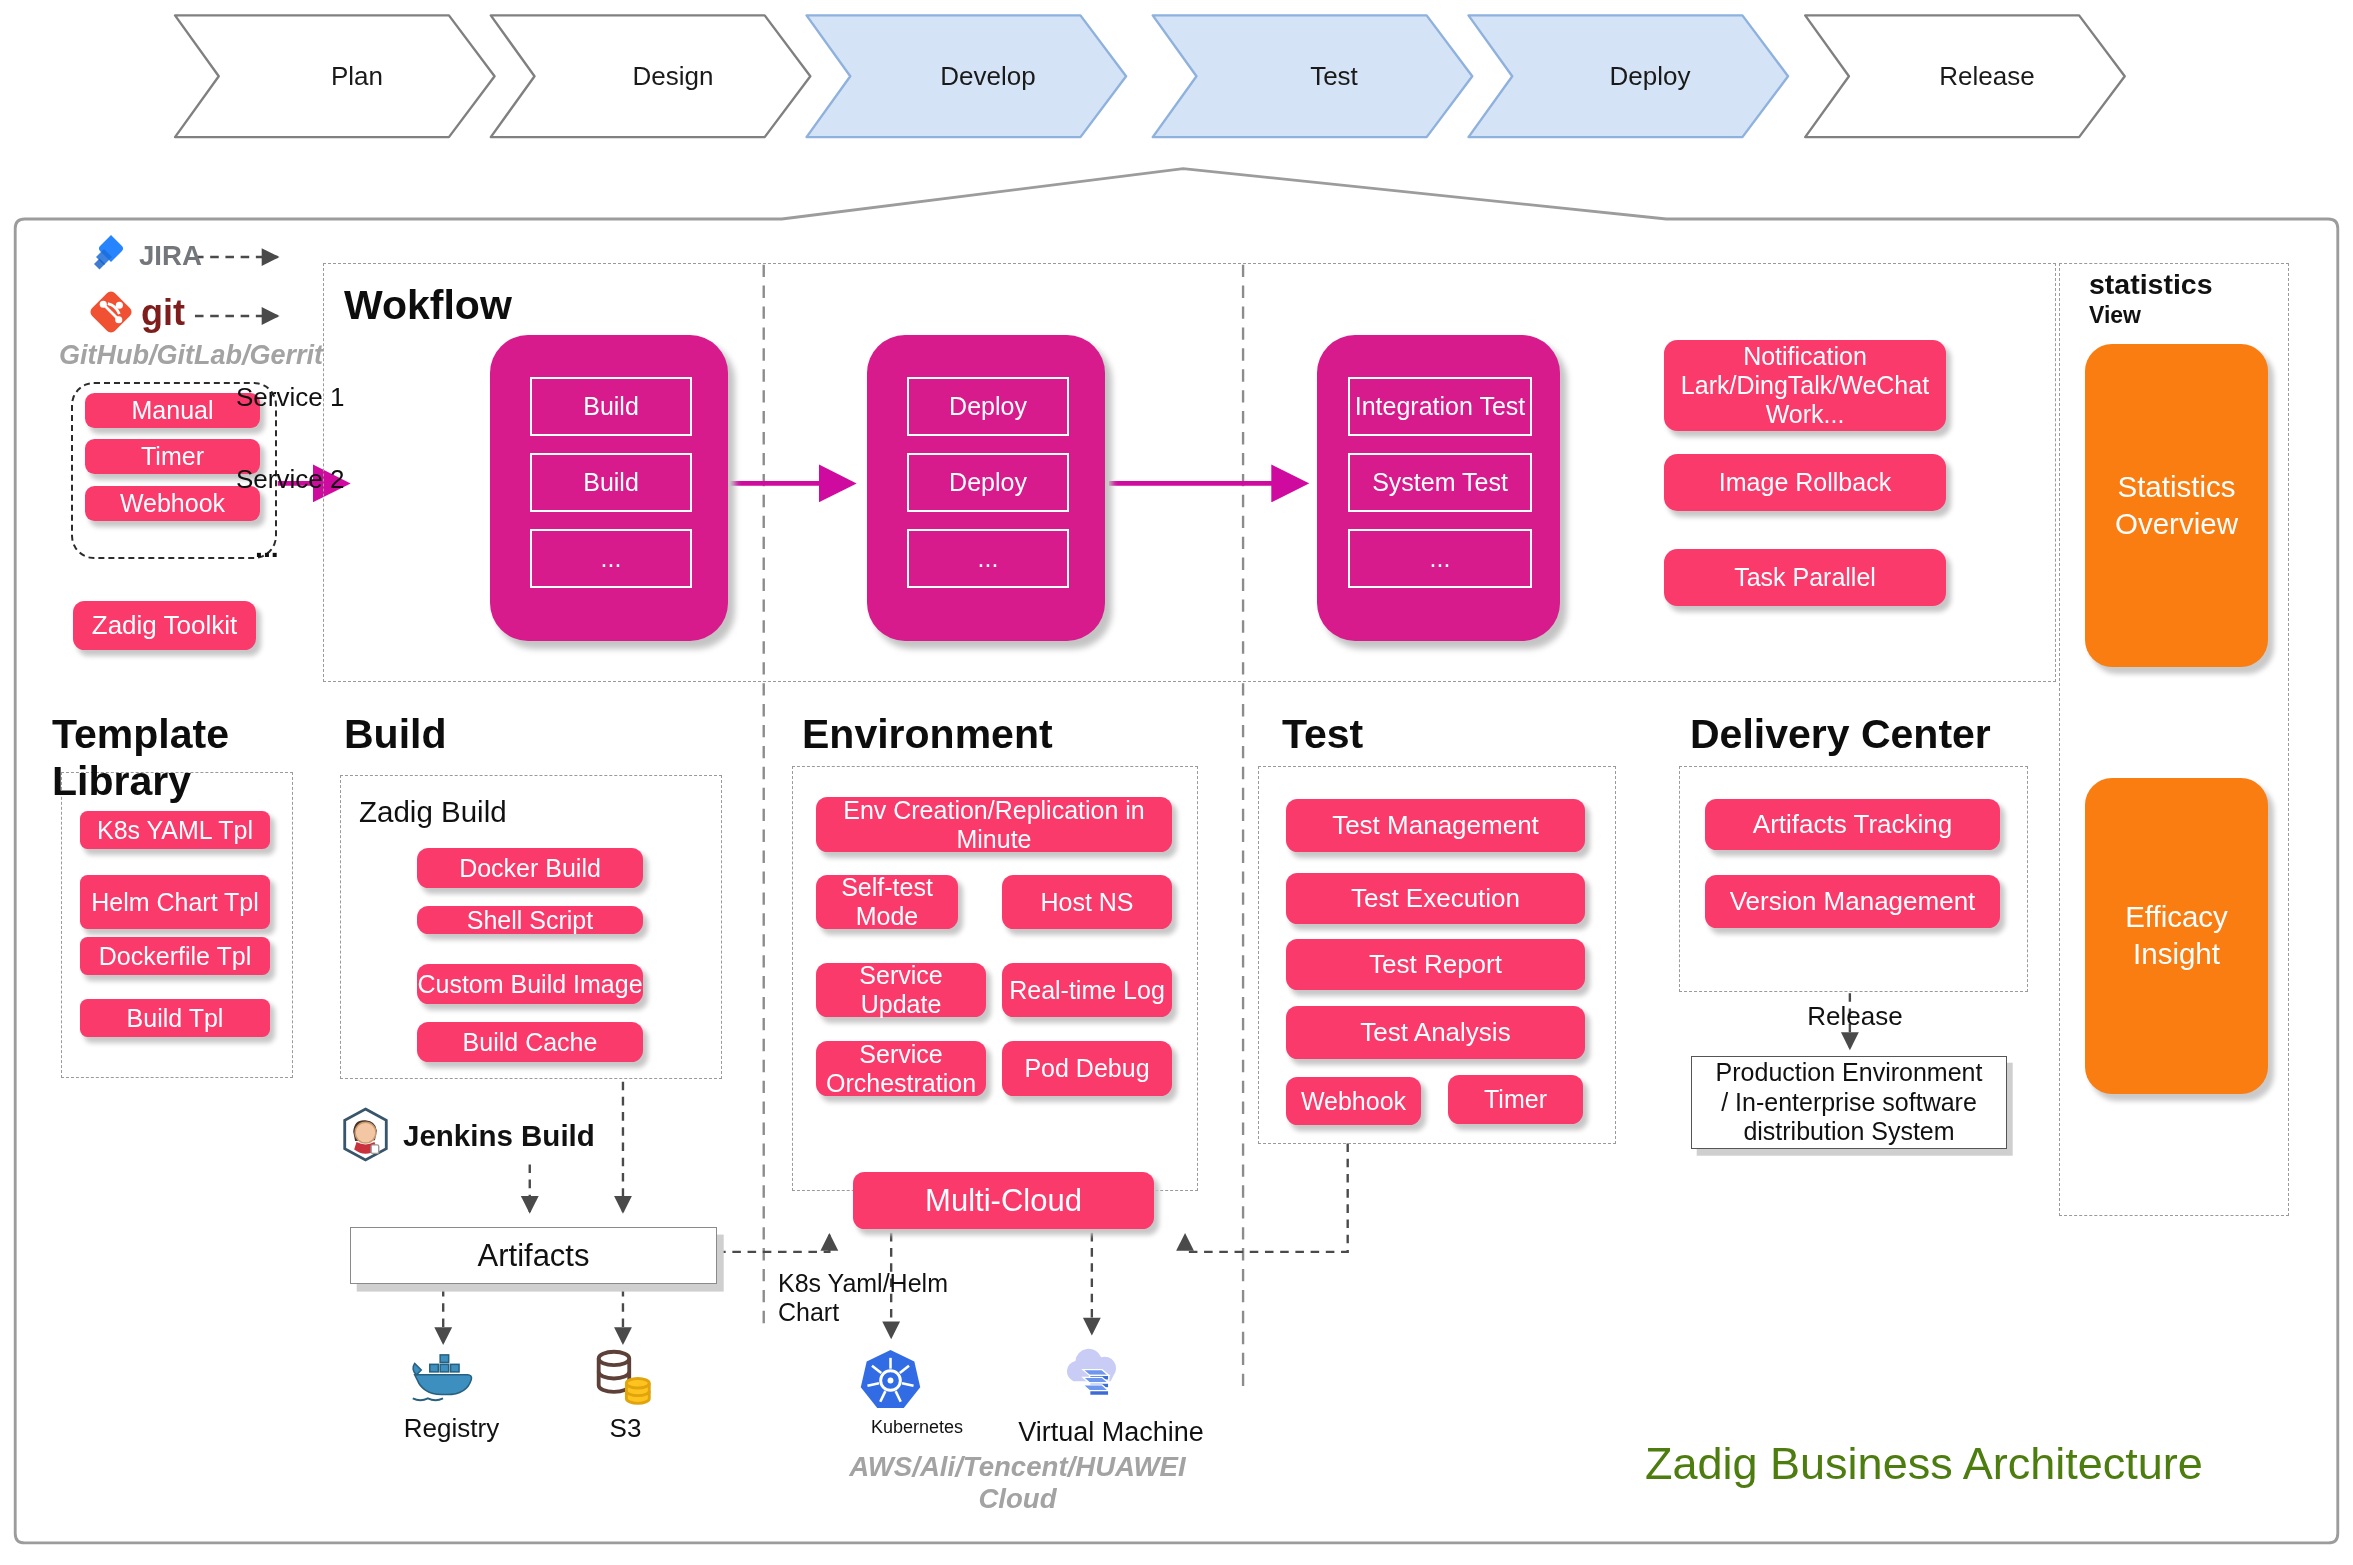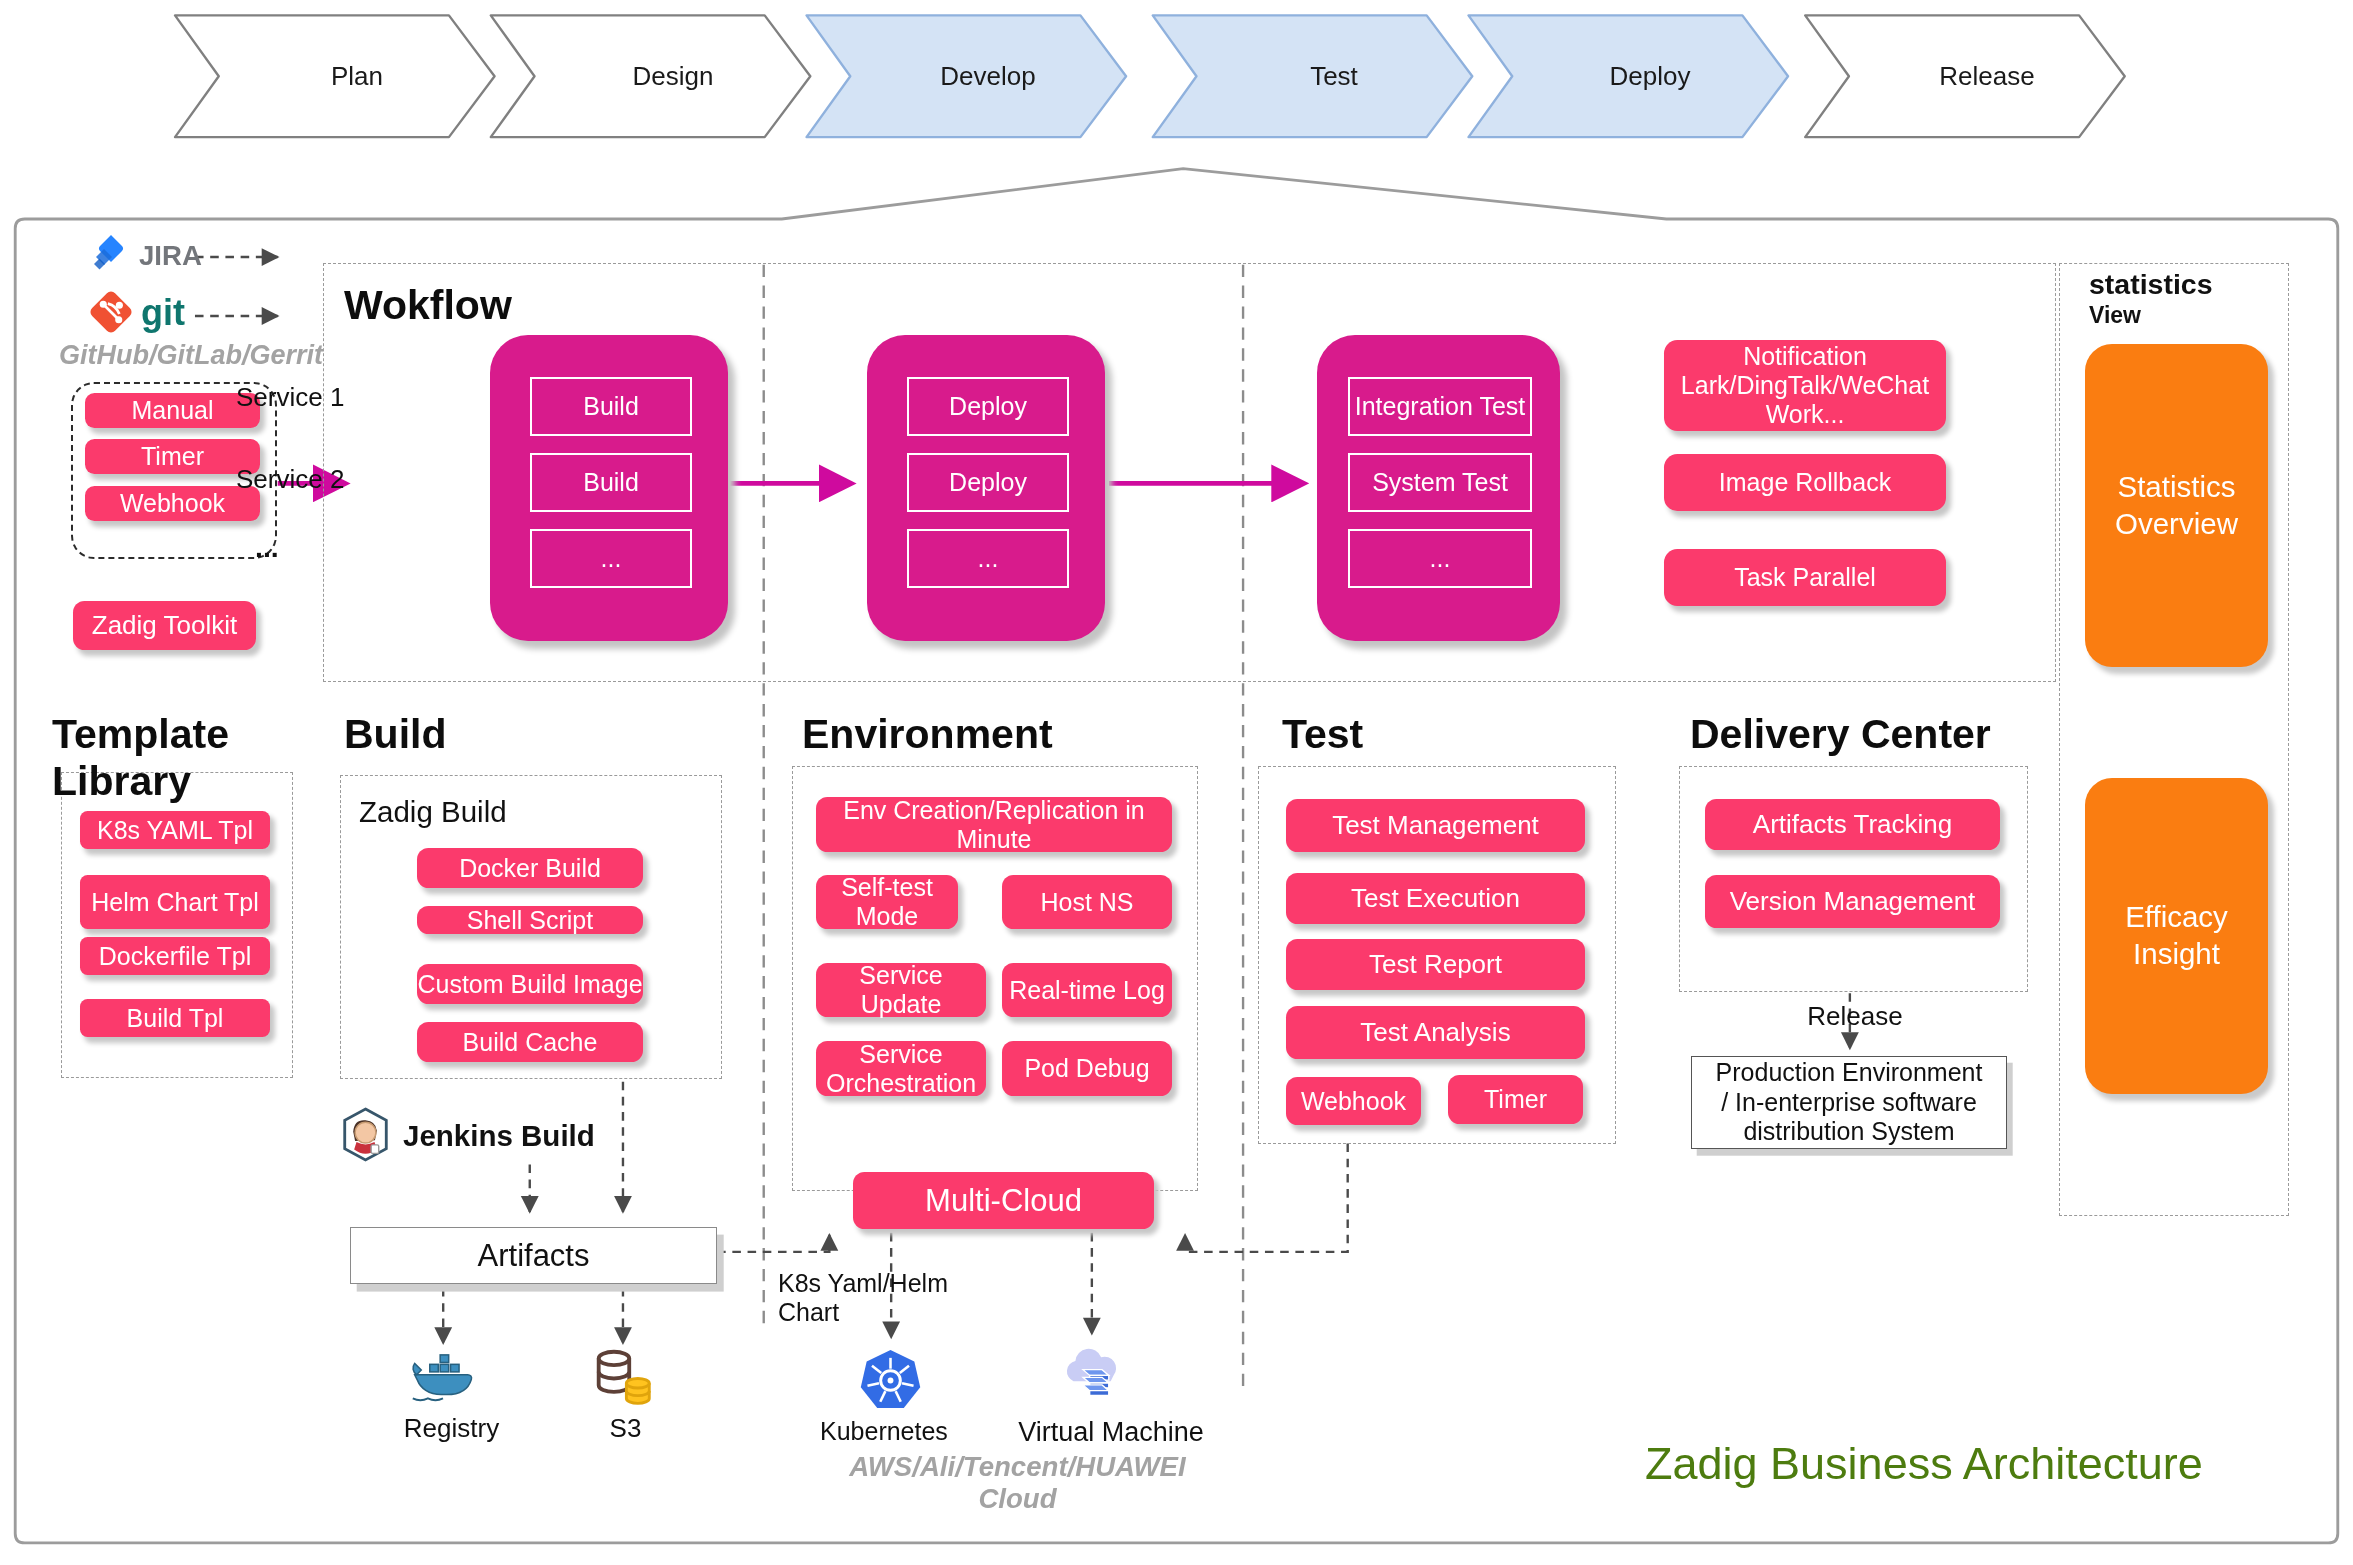--- a/index.html
+++ b/index.html
@@ -89,21 +89,21 @@
 <svg class="abs z2" style="left:88px;top:289px" width="46" height="46" viewBox="0 0 44 44">
   <g transform="rotate(45 22 22)">
       <rect x="6.5" y="6.5" width="31" height="31" rx="5.5" fill="#F05133"></rect>
     </g>
   <path d="M16.5,16.5 L28,28" stroke="#ffffff" stroke-width="2.6"></path>
   <path d="M19,14 q8,2 11,10" stroke="#ffffff" stroke-width="2.6" fill="none"></path>
   <circle cx="14.6" cy="14.6" r="3.4" fill="#ffffff"></circle>
   <circle cx="29.4" cy="29.4" r="3.4" fill="#ffffff"></circle>
   <circle cx="30" cy="15.5" r="3.4" fill="#ffffff"></circle>
 </svg>
-<div class="abs z2" style="left:141px;top:291px;width:86px;height:44px;font-weight:bold;font-size:36px;color:#0f766e;display:flex;align-items:center">git</div>
+<div class="abs z2" style="left:141px;top:291px;width:86px;height:44px;font-weight:bold;font-size:36px;color:#7f1d1d;display:flex;align-items:center">git</div>
 
 <div class="abs z2 gray-italic" style="left:59px;top:340px;width:295px;font-size:27px">GitHub/GitLab/Gerrit</div>
 
 <div class="abs z1" style="left:71px;top:382px;width:202px;height:173px;border:2.4px dashed #2b2b2b;border-radius:23px"></div>
 <div class="abs z2 pinkbtn" style="left:85px;top:393px;width:175px;height:35px">Manual</div>
 <div class="abs z2 pinkbtn" style="left:85px;top:439px;width:175px;height:35px">Timer</div>
 <div class="abs z2 pinkbtn" style="left:85px;top:486px;width:175px;height:35px">Webhook</div>
 
 <div class="abs z2 pinkbtn" style="left:73px;top:601px;width:183px;height:49px;border-radius:11.4px;font-size:26px">Zadig Toolkit</div>
 
@@ -220,21 +220,21 @@
   <g stroke="#ffffff" stroke-width="2.6">
     <line x1="32" y1="20" x2="32" y2="9"></line>
       <line x1="41.4" y1="24.5" x2="50.8" y2="17"></line>
     <line x1="43.7" y1="34.7" x2="55.4" y2="37.3"></line>
       <line x1="37.2" y1="42.8" x2="42.4" y2="53.6"></line>
     <line x1="26.8" y1="42.8" x2="21.6" y2="53.6"></line>
       <line x1="20.3" y1="34.7" x2="8.6" y2="37.3"></line>
     <line x1="22.6" y1="24.5" x2="13.2" y2="17"></line>
   </g>
 </svg>
-<div class="abs z2" style="left:820px;top:1417px;width:143px;font-size:25px;text-align:left">Kubernetes</div>
+<div class="abs z2" style="left:820px;top:1417px;width:143px;font-size:18px;text-align:right">Kubernetes</div>
 
 <svg class="abs z2" style="left:1060px;top:1343px" width="67" height="61" viewBox="0 0 70 64">
   <path d="M14,40 a11,11 0 0 1 2,-21 a14,14 0 0 1 27,-4 a12,12 0 0 1 13,19 l-3,6 Z" fill="#c9cdf5"></path>
   <g stroke="#ffffff" stroke-width="1.4">
     <polygon points="24,28 44,28 51,34 31,34" fill="#6d96ee"></polygon>
     <polygon points="31,34 51,34 51,39 31,39" fill="#3c6bd6"></polygon>
     <polygon points="24,36 44,36 51,42 31,42" fill="#6d96ee"></polygon>
     <polygon points="31,42 51,42 51,47 31,47" fill="#3c6bd6"></polygon>
     <polygon points="24,44 44,44 51,50 31,50" fill="#6d96ee"></polygon>
     <polygon points="31,50 51,50 51,55 31,55" fill="#3c6bd6"></polygon>

